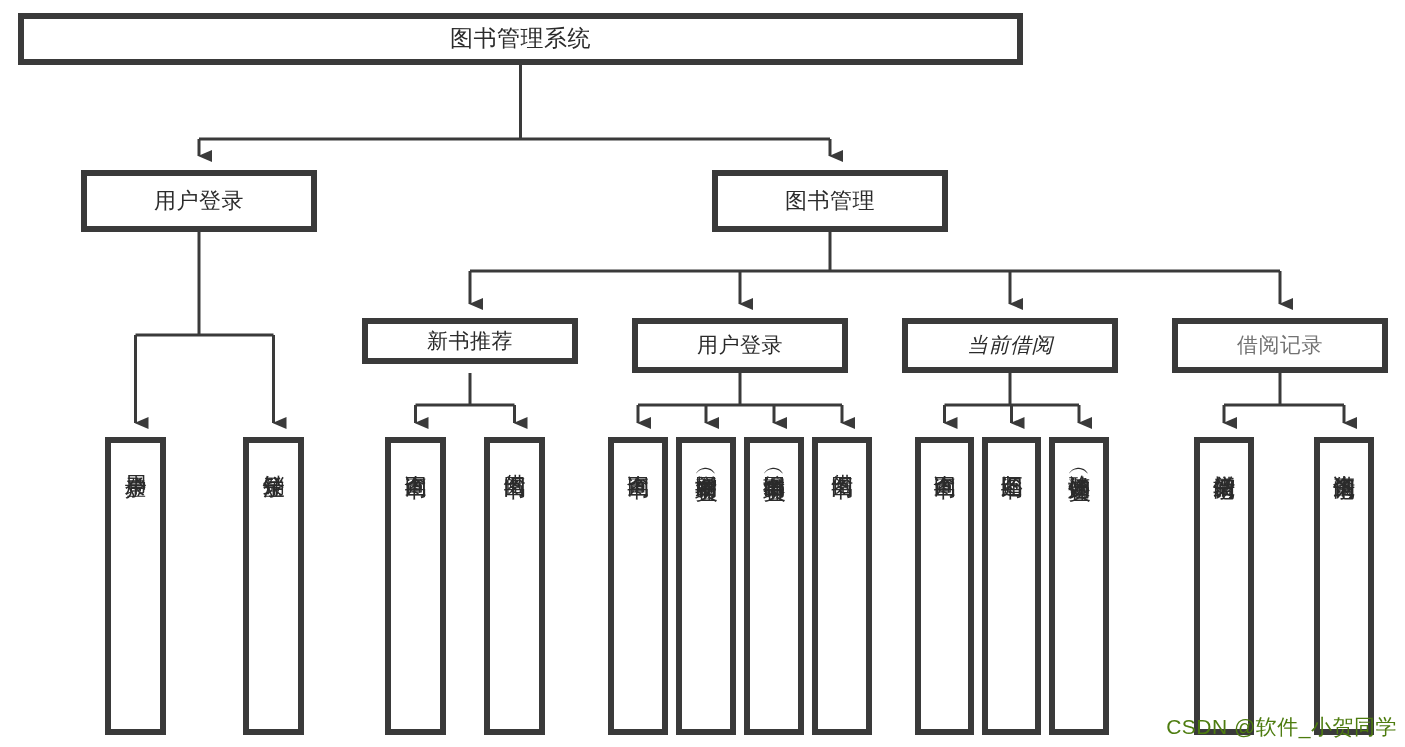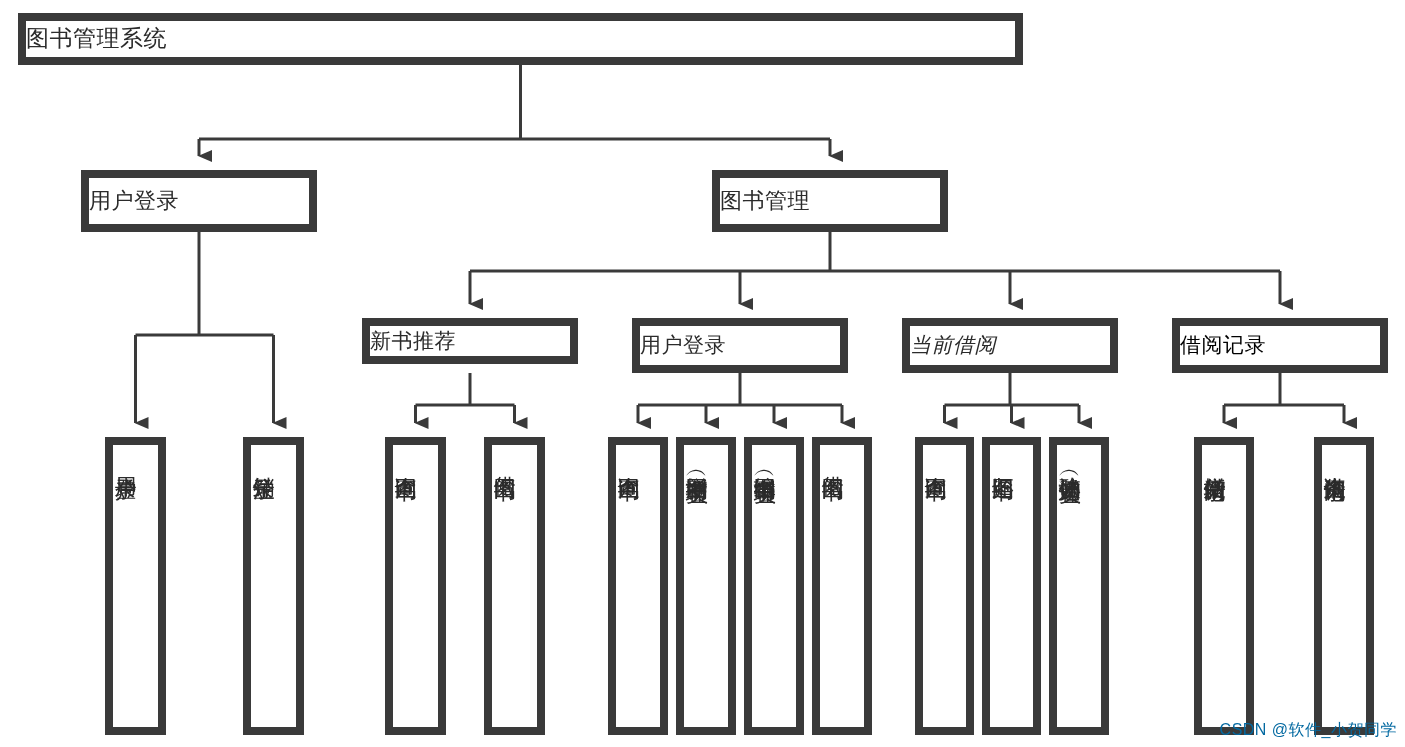--- a/index.html
+++ b/index.html
@@ -22,23 +22,24 @@
     left: 0;
     top: 0;
     width: 1405px;
     height: 747px;
     pointer-events: none;
   }
   .node {
     position: absolute;
     box-sizing: border-box;
     background: #ffffff;
-    border: 8px solid #22c55e;
+    border: 6px solid #22c55e;
     display: flex;
     align-items: center;
+    justify-content: center;
     color: #2b2b2b;
   }
   .node .lbl {
     display: block;
     text-align: center;
     line-height: 1.18;
     letter-spacing: 0.5px;
   }
   .node.root .lbl { font-size: 23px; }
   .node.lvl2 .lbl { font-size: 22px; }
@@ -52,22 +53,22 @@
     text-orientation: upright;
     font-size: 22px;
     line-height: 1.12;
     letter-spacing: 1px;
     white-space: nowrap;
   }
   #watermark {
     position: absolute;
     right: 8px;
     bottom: 6px;
-    font-size: 16px;
-    color: #0369a1;
+    font-size: 21px;
+    color: #4d7c0f;
     letter-spacing: 0.5px;
     white-space: nowrap;
     user-select: none;
   }
 </style>
 </head>
 <body>
 
 <div id="canvas" style="background: rgb(255, 255, 255);">
 
@@ -134,21 +135,21 @@
 
   <div class="node lvl3" style="left: 362px; top: 318px; width: 216px; height: 46px; border-color: rgb(58, 58, 58); color: rgb(43, 43, 43);">
     <span class="lbl">新书推荐</span>
   </div>
   <div class="node lvl3" style="left: 632px; top: 318px; width: 216px; height: 55px; border-color: rgb(58, 58, 58); color: rgb(43, 43, 43);">
     <span class="lbl">用户登录</span>
   </div>
   <div class="node lvl3" style="left: 902px; top: 318px; width: 216px; height: 55px; border-color: rgb(58, 58, 58); color: rgb(43, 43, 43); font-style: italic;">
     <span class="lbl">当前借阅</span>
   </div>
-  <div class="node lvl3" style="left: 1172px; top: 318px; width: 216px; height: 55px; border-color: rgb(58, 58, 58); color: #000000;">
+  <div class="node lvl3" style="left: 1172px; top: 318px; width: 216px; height: 55px; border-color: rgb(58, 58, 58); color: #737373;">
     <span class="lbl">借阅记录</span>
   </div>
 
   <div class="node leaf" style="left: 105px; top: 437px; width: 61px; height: 298px; border-color: rgb(58, 58, 58); color: rgb(43, 43, 43);">
     <span class="lbl">用户登录</span>
   </div>
   <div class="node leaf" style="left: 243px; top: 437px; width: 61px; height: 298px; border-color: rgb(58, 58, 58); color: rgb(43, 43, 43);">
     <span class="lbl">注销登录</span>
   </div>
   <div class="node leaf" style="left: 385px; top: 437px; width: 61px; height: 298px; border-color: rgb(58, 58, 58); color: rgb(43, 43, 43);">

